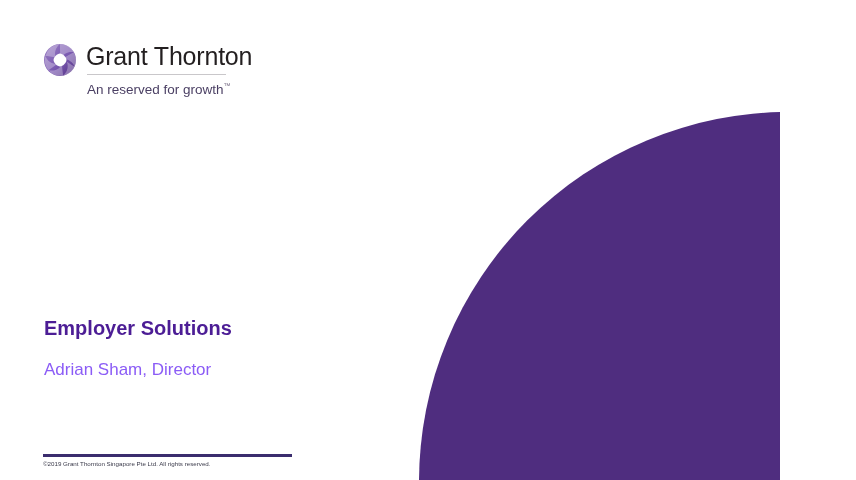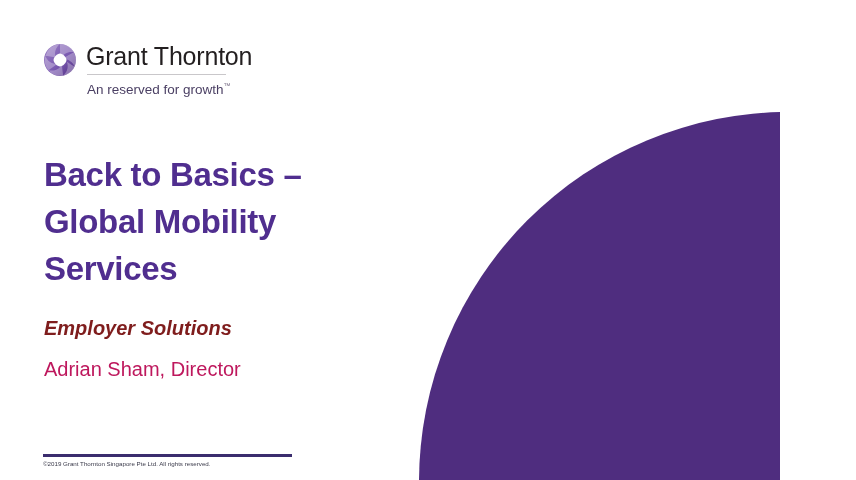--- a/index.html
+++ b/index.html
@@ -89,31 +89,30 @@
   }
   #title .tline { display: block; }
 
   
   #subhead {
     position: absolute;
     left: 44px;
     top: 315px;
     font-size: 20px;
     font-weight: bold;
-    color: #7f1d1d;
+    color: #4c1d95;
     line-height: 26px;
     white-space: nowrap;
-    font-style: italic;
   }
   #presenters {
     position: absolute;
     left: 44px;
     top: 353px;
-    font-size: 20px;
-    color: #be185d;
+    font-size: 17px;
+    color: #8b5cf6;
     line-height: 33px;
   }
   #presenters .pline { display: block; white-space: nowrap; }
 
   
   #footer-rule {
     position: absolute;
     left: 43px;
     top: 454px;
     width: 249px;
@@ -161,25 +160,20 @@
           <path d="M50 31 C58 31 69 42 69 50 C69 58 58 69 50 69 C42 69 31 58 31 50 C31 42 42 31 50 31 Z" fill="#ffffff"></path>
         </g>
       </svg>
     </span>
 
     <span id="logo-wordmark">Grant Thornton</span>
     <span id="logo-rule"></span>
     <span id="logo-tagline"><span>An reserved for growth</span><span id="logo-tm">™</span></span>
   </div>
 
-  <h1 id="title">
-    <span class="tline">Back to Basics –</span>
-    <span class="tline">Global Mobility</span>
-    <span class="tline">Services</span>
-  </h1>
 
   <div id="subhead">Employer Solutions</div>
 
   <div id="presenters">
     <span class="pline">Adrian Sham, Director</span>
   </div>
 
   <div id="footer-rule"></div>
   <div id="footer-text">©2019 Grant Thornton Singapore Pte Ltd. All rights reserved.</div>
 

